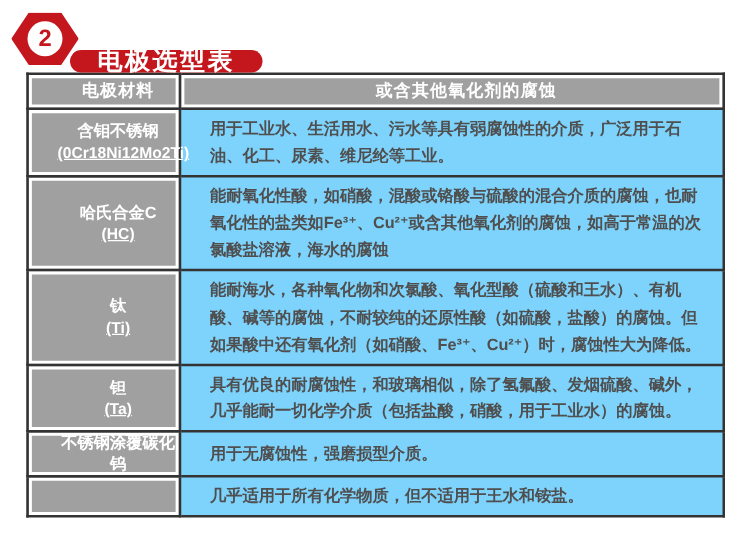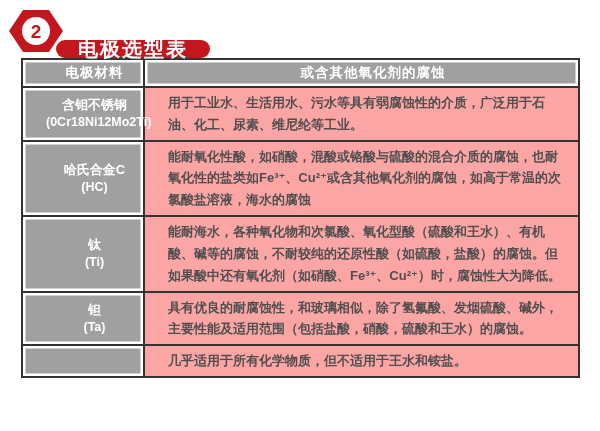--- a/index.html
+++ b/index.html
@@ -69,29 +69,29 @@
     background: var(--cell-gray);
     box-shadow: inset 0 0 0 2.5px #fff;
     color: #fff;
     font-weight: bold;
     text-align: center;
     font-size: 13px;
     line-height: 1.3;
   }
   th.cell-gray { font-size: 13.5px; letter-spacing: 1px; }
   .cell-perf {
-    background: #fca5a5;
+    background: #7dd3fc;
     color: var(--body-text);
     font-weight: bold;
     font-size: 13px;
     line-height: 1.68;
     padding: 4px 9px;
     text-align: left;
   }
-  .mat-code { font-size: 12.5px; }
+  .mat-code { font-size: 12.5px; text-decoration: underline; }
   tr.h-hdr { height: 28px; }
   tr.h-r1 { height: 50px; border-radius: 18px; }
   tr.h-r2 { height: 45px; }
   tr.h-r3 { height: 66px; }
   tr.h-r4 { height: 72px; }
   tr.h-r5 { height: 50px; }
   tr.h-r6 { height: 27px; }
   tr.h-r7 { height: 27px; }
 </style>
 </head>
@@ -143,21 +143,27 @@
           <div>钛</div>
           <div class="mat-code">(Ti)</div>
         </td>
         <td class="cell-perf">能耐海水，各种氧化物和次氯酸、氧化型酸（硫酸和王水）、有机酸、碱等的腐蚀，不耐较纯的还原性酸（如硫酸，盐酸）的腐蚀。但如果酸中还有氧化剂（如硝酸、Fe³⁺、Cu²⁺）时，腐蚀性大为降低。</td>
       </tr>
       <tr class="h-r5">
         <td class="cell-gray">
           <div>钽</div>
           <div class="mat-code">(Ta)</div>
         </td>
-        <td class="cell-perf">具有优良的耐腐蚀性，和玻璃相似，除了氢氟酸、发烟硫酸、碱外，主要性能及适用范围（包括盐酸，硝酸，硫酸和王水）的腐蚀。</td>
+        <td class="cell-perf">具有优良的耐腐蚀性，和玻璃相似，除了氢氟酸、发烟硫酸、碱外，几乎能耐一切化学介质（包括盐酸，硝酸，用于工业水）的腐蚀。</td>
+      </tr>
+      <tr class="h-r6">
+        <td class="cell-gray">
+          <div>不锈钢涂覆碳化钨</div>
+        </td>
+        <td class="cell-perf">用于无腐蚀性，强磨损型介质。</td>
       </tr>
       <tr class="h-r7">
         <td class="cell-gray">
           
         </td>
         <td class="cell-perf">几乎适用于所有化学物质，但不适用于王水和铵盐。</td>
       </tr>
     </tbody>
   </table>
 

